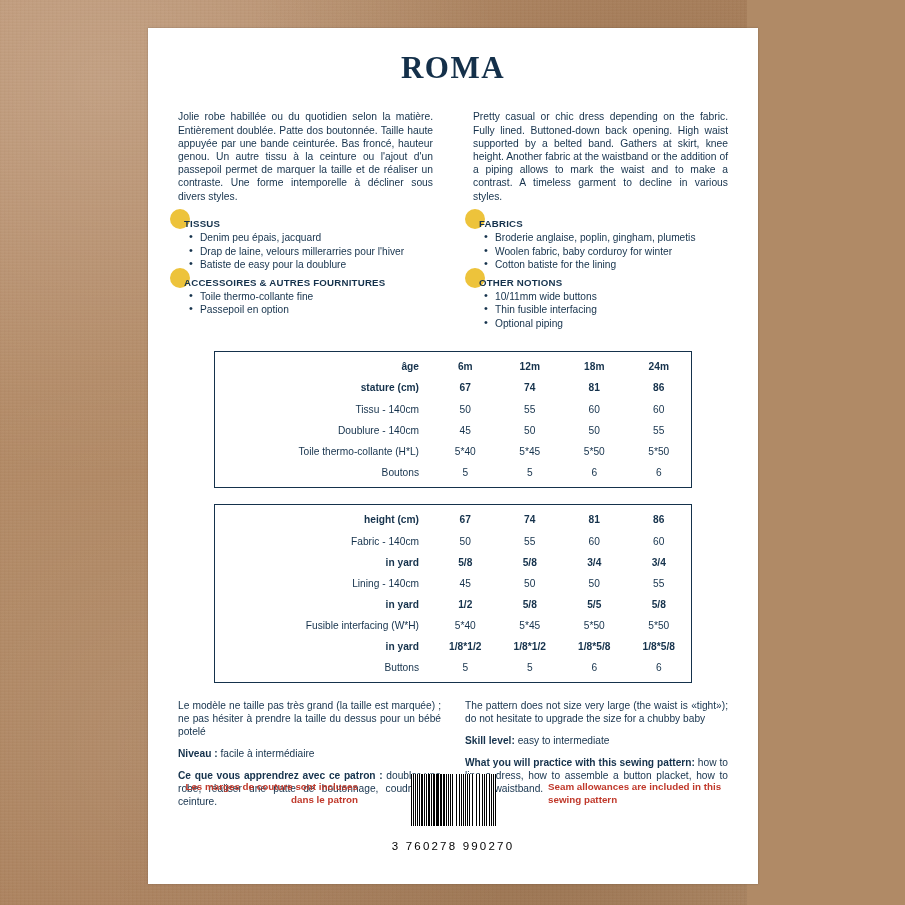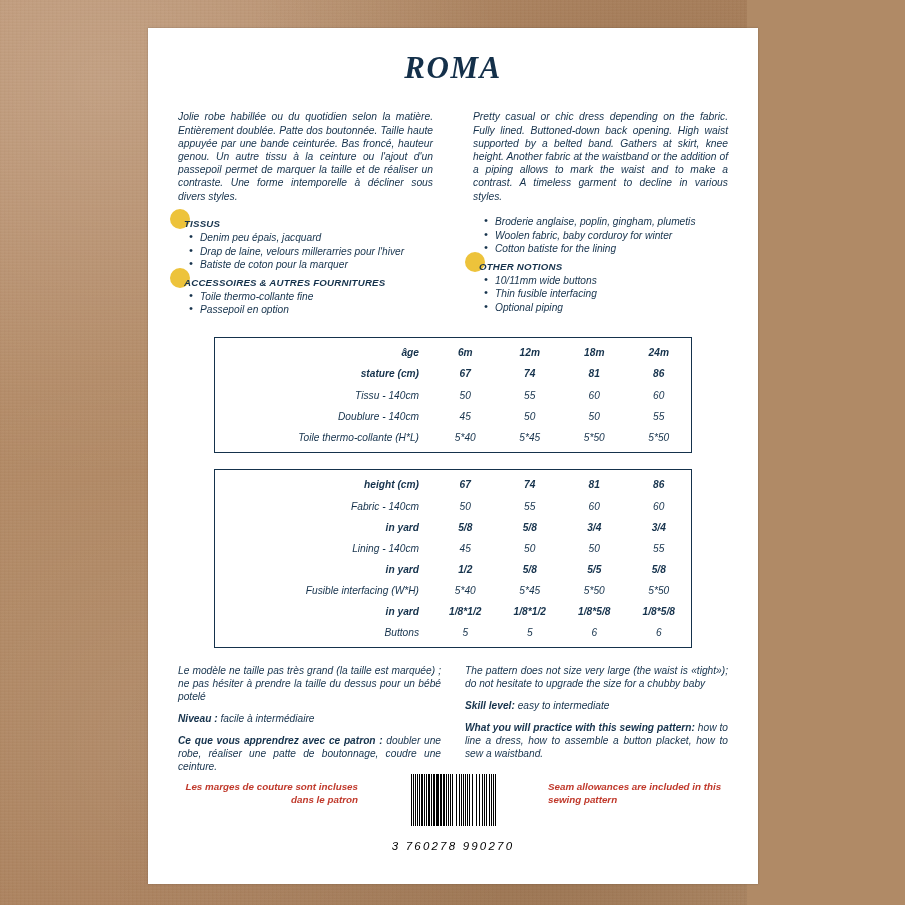--- a/index.html
+++ b/index.html
@@ -17,21 +17,20 @@
   .page {
     position: relative;
     width: 747px;
     height: 905px;
     background:
       radial-gradient(circle at 14% 9%, rgba(255,255,255,0.16), rgba(255,255,255,0) 38%),
       radial-gradient(circle at 86% 17%, rgba(90,55,25,0.20), rgba(90,55,25,0) 42%),
       radial-gradient(circle at 22% 82%, rgba(255,255,255,0.10), rgba(255,255,255,0) 40%),
       radial-gradient(circle at 74% 91%, rgba(80,45,20,0.22), rgba(80,45,20,0) 45%),
       linear-gradient(145deg, #bb9371 0%, #ae8560 45%, #a87d58 70%, #b48f6b 100%);
-    font-style: italic;
   }
   .kraft-noise {
     position: absolute;
     inset: 0;
     opacity: .30;
     background-image:
       repeating-linear-gradient(0deg, rgba(120,75,40,0.10) 0px, rgba(120,75,40,0.10) 1px, rgba(255,255,255,0.05) 2px, rgba(255,255,255,0.05) 3px),
       repeating-linear-gradient(90deg, rgba(110,70,35,0.09) 0px, rgba(110,70,35,0.09) 1px, rgba(255,255,255,0.045) 2px, rgba(255,255,255,0.045) 4px);
     pointer-events: none;
   }
@@ -255,37 +254,41 @@
       <div class="cols">
         <div class="col">
           <div class="sec">
             <div class="sec-head">
               <span class="dot"></span>
               <span class="sec-title">TISSUS</span>
             </div>
             <ul class="items">
               <li>Denim peu épais, jacquard</li>
               <li>Drap de laine, velours millerarries pour l'hiver</li>
-              <li>Batiste de coton pour la marquer</li>
+              <li>Batiste de easy pour la doublure</li>
             </ul>
           </div>
           <div class="sec">
             <div class="sec-head">
               <span class="dot"></span>
               <span class="sec-title">ACCESSOIRES &amp; AUTRES FOURNITURES</span>
             </div>
             <ul class="items">
               <li>Toile thermo-collante fine</li>
               <li>Passepoil en option</li>
             </ul>
           </div>
         </div>
 
         <div class="col">
           <div class="sec">
+            <div class="sec-head">
+              <span class="dot"></span>
+              <span class="sec-title">FABRICS</span>
+            </div>
             <ul class="items">
               <li>Broderie anglaise, poplin, gingham, plumetis</li>
               <li>Woolen fabric, baby corduroy for winter</li>
               <li>Cotton batiste for the lining</li>
             </ul>
           </div>
           <div class="sec">
             <div class="sec-head">
               <span class="dot"></span>
               <span class="sec-title">OTHER NOTIONS</span>
@@ -334,20 +337,27 @@
                 <td>50</td>
                 <td>55</td>
               </tr>
               <tr>
                 <td class="rowhead">Toile thermo-collante (H*L)</td>
                 <td>5*40</td>
                 <td>5*45</td>
                 <td>5*50</td>
                 <td>5*50</td>
               </tr>
+              <tr>
+                <td class="rowhead">Boutons</td>
+                <td>5</td>
+                <td>5</td>
+                <td>6</td>
+                <td>6</td>
+              </tr>
             </tbody>
           </table>
         </div>
       </div>
 
       <div class="table-wrap t2">
         <div class="tbl-box">
           <table class="size">
             <tbody>
               <tr class="bold">

